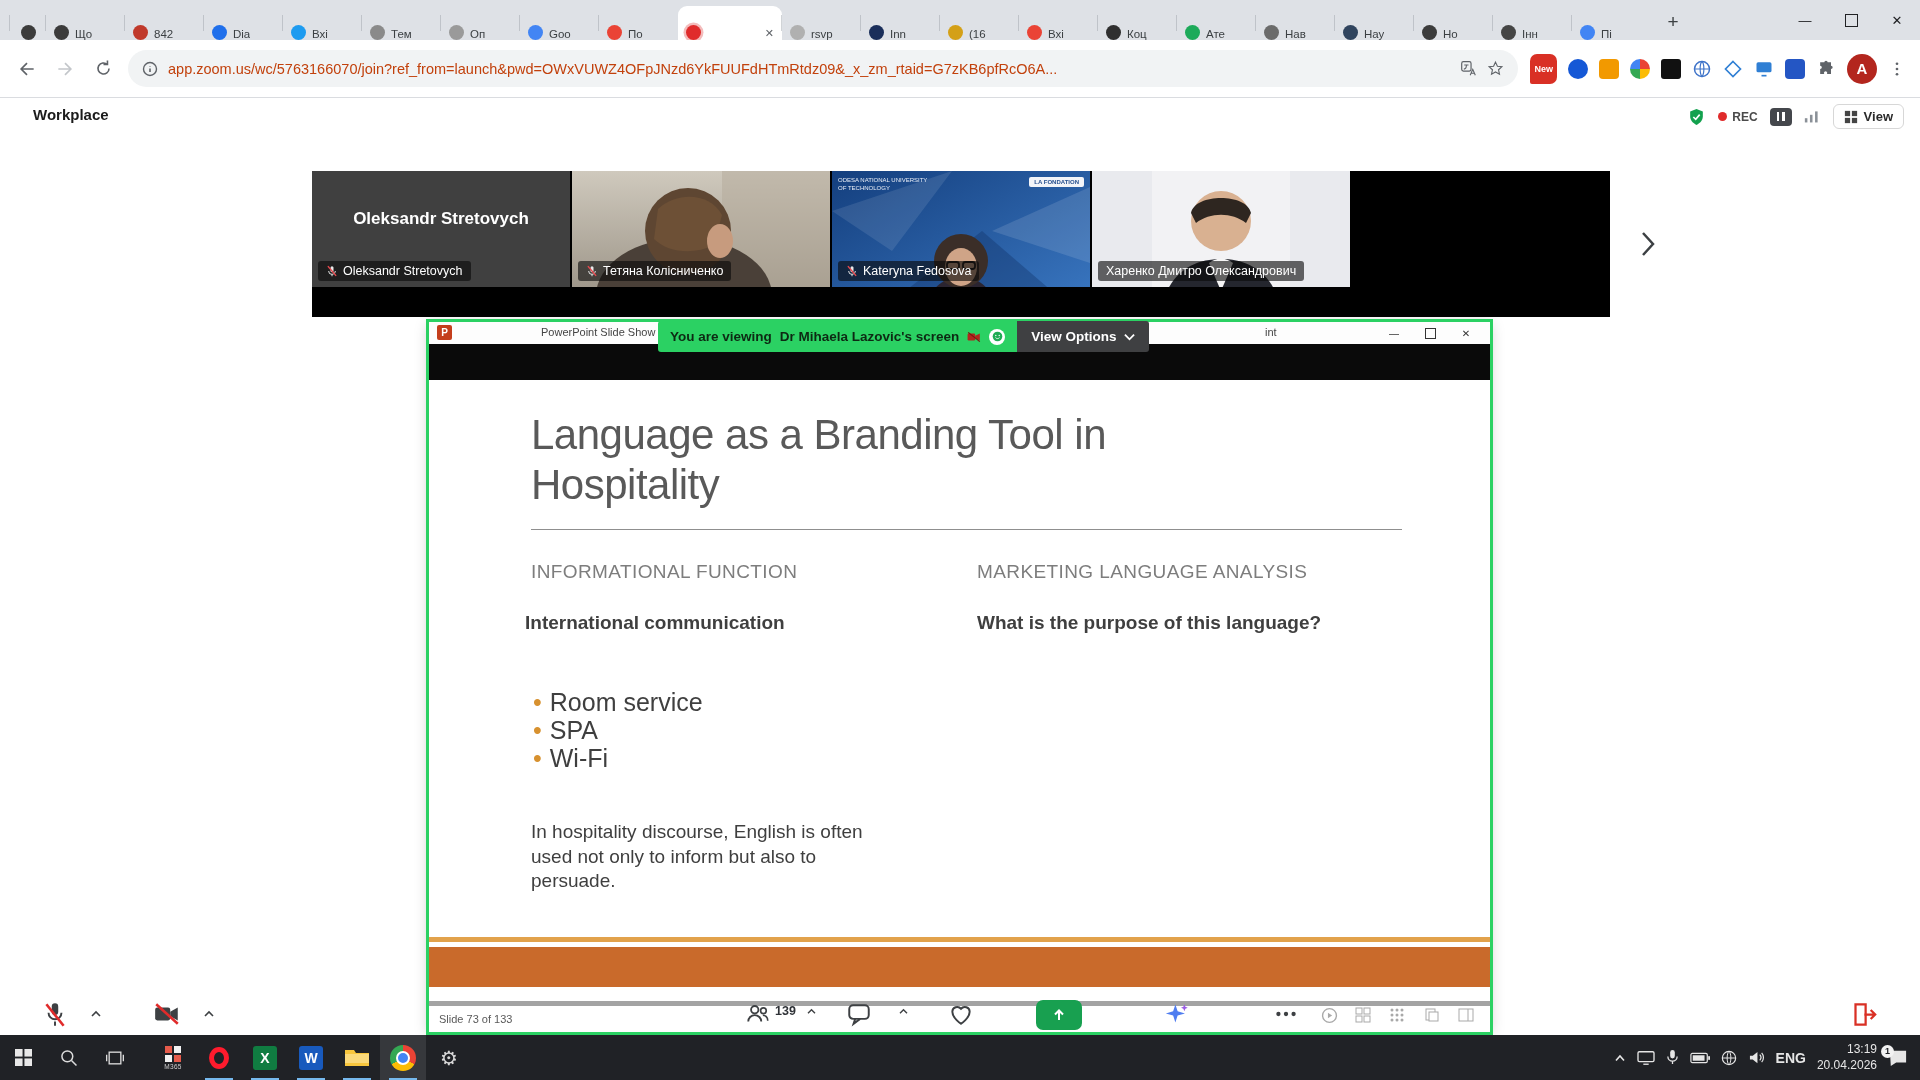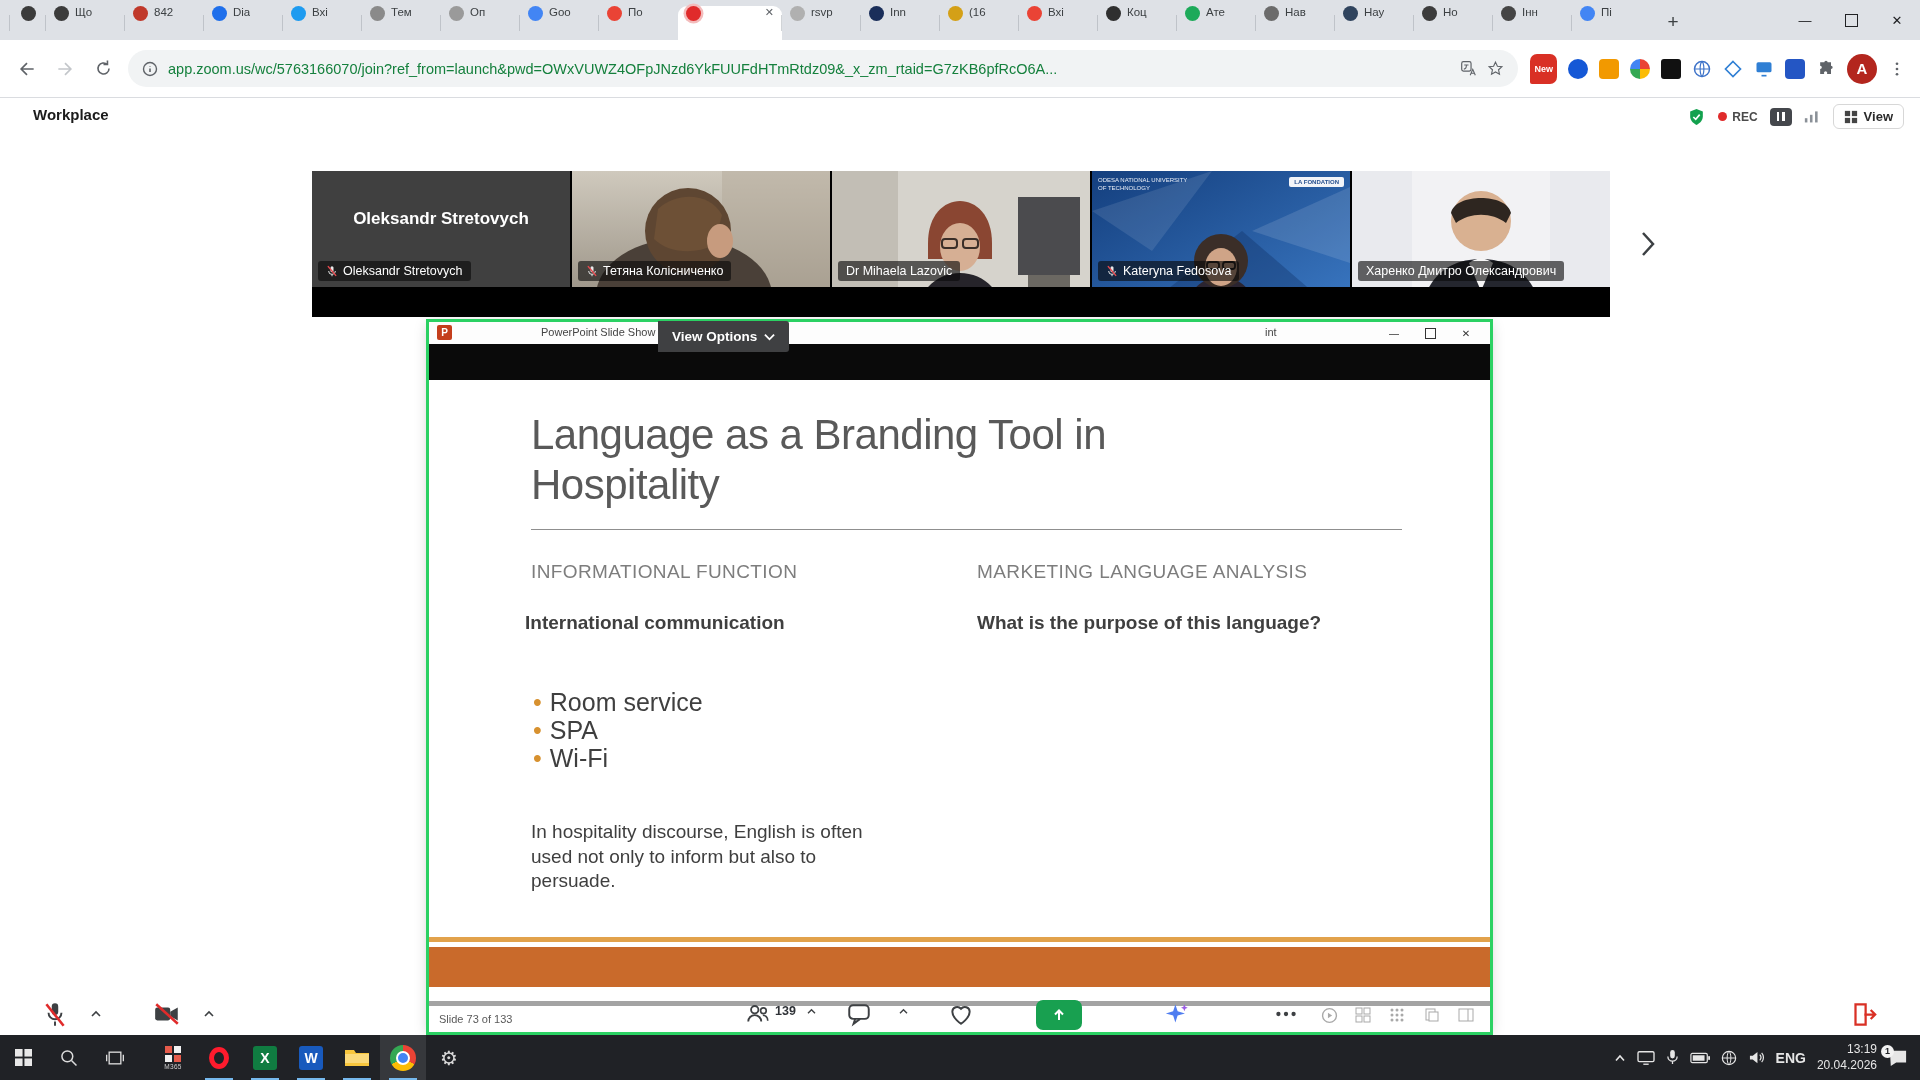--- a/index.html
+++ b/index.html
@@ -3,42 +3,42 @@
 <meta charset="utf-8">
 <style>
 html,body{margin:0;padding:0}
 body{width:1920px;height:1080px;position:relative;overflow:hidden;background:#fff;
      font-family:"Liberation Sans",sans-serif;color:#202124}
 svg{display:block}
 
 
 #tabbar{position:absolute;top:0;left:0;width:1920px;height:40px;background:#dee1e6;display:flex;align-items:flex-end}
 #tabstrip{display:flex;align-items:flex-end;padding-left:10px;height:40px}
-.tab{height:34px;width:79px;display:flex;align-items:flex-start;gap:6px;padding:0 8px;
+.tab{height:34px;width:79px;display:flex;align-items:flex-end;gap:6px;padding:0 8px;
      border-radius:9px 9px 0 0;position:relative;color:#3c4043;box-sizing:border-box}
 .tab:not(.active)::before{content:"";position:absolute;left:-1px;top:9px;height:16px;width:1px;background:#9aa0a6;opacity:.45}
 .tab.pinned{width:36px;justify-content:center}
 .tab.active{background:#fff;width:104px}
 .fav{width:15px;height:15px;border-radius:50%;flex:0 0 auto}
 .fav.recfav{background:#e02b2b;box-shadow:0 0 0 2.5px #f3bcbc}
 .tlabel{font-size:11.5px;white-space:nowrap;overflow:hidden}
 .tclose{margin-left:auto;font-size:11px;color:#5f6368}
 #newtab{width:28px;height:28px;margin:0 0 4px 8px;display:flex;align-items:center;justify-content:center;
         font-size:19px;color:#3c4043;border-radius:50%}
 #winctl{position:absolute;right:0;top:0;display:flex;height:40px}
 .wc{width:46px;display:flex;align-items:center;justify-content:center;color:#202124;font-size:13px}
 .wc .maxbox{width:11px;height:11px;border:1.2px solid #202124}
 
 
 #toolbar{position:absolute;top:40px;left:0;width:1920px;height:58px;background:#fff;display:flex;align-items:center;
          padding:0 14px;gap:12px;border-bottom:1px solid #dadce0;box-sizing:border-box}
 .navic{width:26px;height:26px;display:flex;align-items:center;justify-content:center;flex:0 0 auto}
 #omnibox{height:37px;background:#f1f3f4;border-radius:19px;display:flex;align-items:center;
          padding:0 14px;gap:10px;flex:1;min-width:0;box-sizing:border-box}
-#urltext{font-size:14.5px;color:#15803d;white-space:nowrap;overflow:hidden;flex:1}
+#urltext{font-size:14.5px;color:#c2410c;white-space:nowrap;overflow:hidden;flex:1}
 .exticons{display:flex;align-items:center;gap:11px;flex:0 0 auto}
 .eic{width:20px;height:20px;border-radius:4px;flex:0 0 auto}
 #newbadge{background:#d93025;color:#fff;font-size:9px;font-weight:bold;padding:10px 4px;border-radius:7px 7px 7px 2px}
 #avatar{width:30px;height:30px;border-radius:50%;background:#b3261e;color:#fff;display:flex;align-items:center;
         justify-content:center;font-size:15px;font-weight:bold;flex:0 0 auto}
 .pinwheel{width:20px;height:20px;border-radius:50%;
   background:conic-gradient(#ea4335 0 90deg,#fbbc05 90deg 180deg,#34a853 180deg 270deg,#4285f4 270deg 360deg)}
 
 
 #page{position:absolute;top:98px;left:0;width:1920px;height:937px;background:#fff}
@@ -373,36 +373,20 @@
         <svg width="12" height="12" viewBox="0 0 16 16">
             <rect x="6" y="1.5" width="4" height="8" rx="2" fill="#e8e8e8"></rect>
             <path d="M3.5 8a4.5 4.5 0 0 0 9 0" fill="none" stroke="#e8e8e8" stroke-width="1.3"></path>
             <line x1="8" y1="12.5" x2="8" y2="15" stroke="#e8e8e8" stroke-width="1.3"></line>
             <line x1="2.5" y1="1.5" x2="13.5" y2="14.5" stroke="#e5484d" stroke-width="2"></line>
           </svg>
         <span>Тетяна Колісниченко</span>
       </div>
     </div>
 
-    <div class="tile speaking">
-      <svg width="258" height="146" viewBox="0 0 258 146">
-        <rect width="258" height="146" fill="#d6d3cc"></rect>
-        <rect x="0" y="0" width="66" height="146" fill="#c2beb5"></rect>
-        <rect x="186" y="26" width="62" height="78" fill="#4b4b4e"></rect>
-        <rect x="196" y="104" width="42" height="42" fill="#6b6862"></rect>
-        <path d="M96 72c0-28 16-42 32-42s32 14 32 42v16H96z" fill="#8a4632"></path>
-        <ellipse cx="128" cy="76" rx="20" ry="24" fill="#d6af94"></ellipse>
-        <rect x="110" y="68" width="15" height="9" rx="3" fill="none" stroke="#3a2e28" stroke-width="2"></rect>
-        <rect x="131" y="68" width="15" height="9" rx="3" fill="none" stroke="#3a2e28" stroke-width="2"></rect>
-        <path d="M84 146c2-28 22-44 44-44s42 16 44 44z" fill="#26242a"></path>
-      </svg>
-      <div class="plabel">
-        <span>Dr Mihaela Lazovic</span>
-      </div>
-    </div>
 
     <div class="tile">
       <svg width="258" height="146" viewBox="0 0 258 146">
         <defs>
             <linearGradient id="g4" x1="0" y1="0" x2="1" y2="1">
               <stop offset="0" stop-color="#143f7e"></stop>
               <stop offset="1" stop-color="#3b79c4"></stop>
             </linearGradient>
           </defs>
         <rect width="258" height="146" fill="url(#g4)"></rect>
@@ -443,20 +427,37 @@
     </div>
   </div>
 
   <div id="strip-next">
     <svg width="16" height="26" viewBox="0 0 16 26">
         <path d="M3 2l10 11L3 24" stroke="#3c4043" stroke-width="2.5" fill="none"></path>
       </svg>
   </div>
 
   <div id="banner">
+    <div class="bgreen">
+      <span>You are viewing</span>
+      <span>Dr Mihaela Lazovic's screen</span>
+      <svg width="14" height="12" viewBox="0 0 24 20">
+          <rect x="1" y="4" width="13" height="12" rx="2" fill="#b3261e"></rect>
+          <path d="M14 8l8-4v12l-8-4z" fill="#b3261e"></path>
+          <line x1="2" y1="2" x2="22" y2="18" stroke="#7a1410" stroke-width="2"></line>
+        </svg>
+      <span class="emojic">
+        <svg width="11" height="11" viewBox="0 0 16 16">
+            <circle cx="8" cy="8" r="7" fill="#1fab54"></circle>
+            <circle cx="5.5" cy="6.5" r="1" fill="#fff"></circle>
+            <circle cx="10.5" cy="6.5" r="1" fill="#fff"></circle>
+            <path d="M5 9.5c1.5 2 4.5 2 6 0" stroke="#fff" stroke-width="1.2" fill="none"></path>
+          </svg>
+      </span>
+    </div>
     <div class="bdark">
       <span>View Options</span>
       <svg width="11" height="8" viewBox="0 0 12 8">
           <path d="M1 1.5l5 5 5-5" stroke="#fff" stroke-width="2" fill="none"></path>
         </svg>
     </div>
   </div>
 
   <div id="pptwin">
     <div id="ppt-titlebar">

